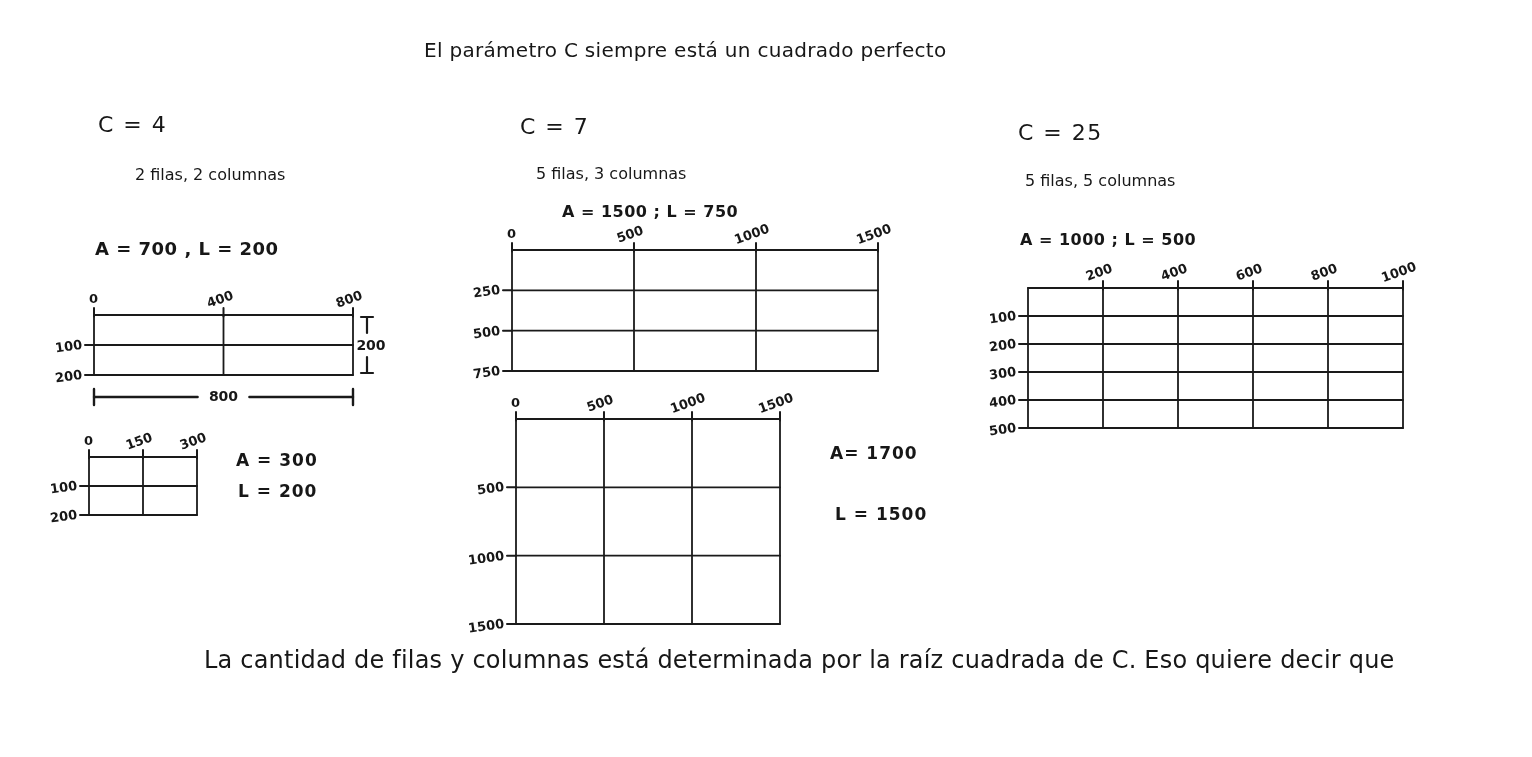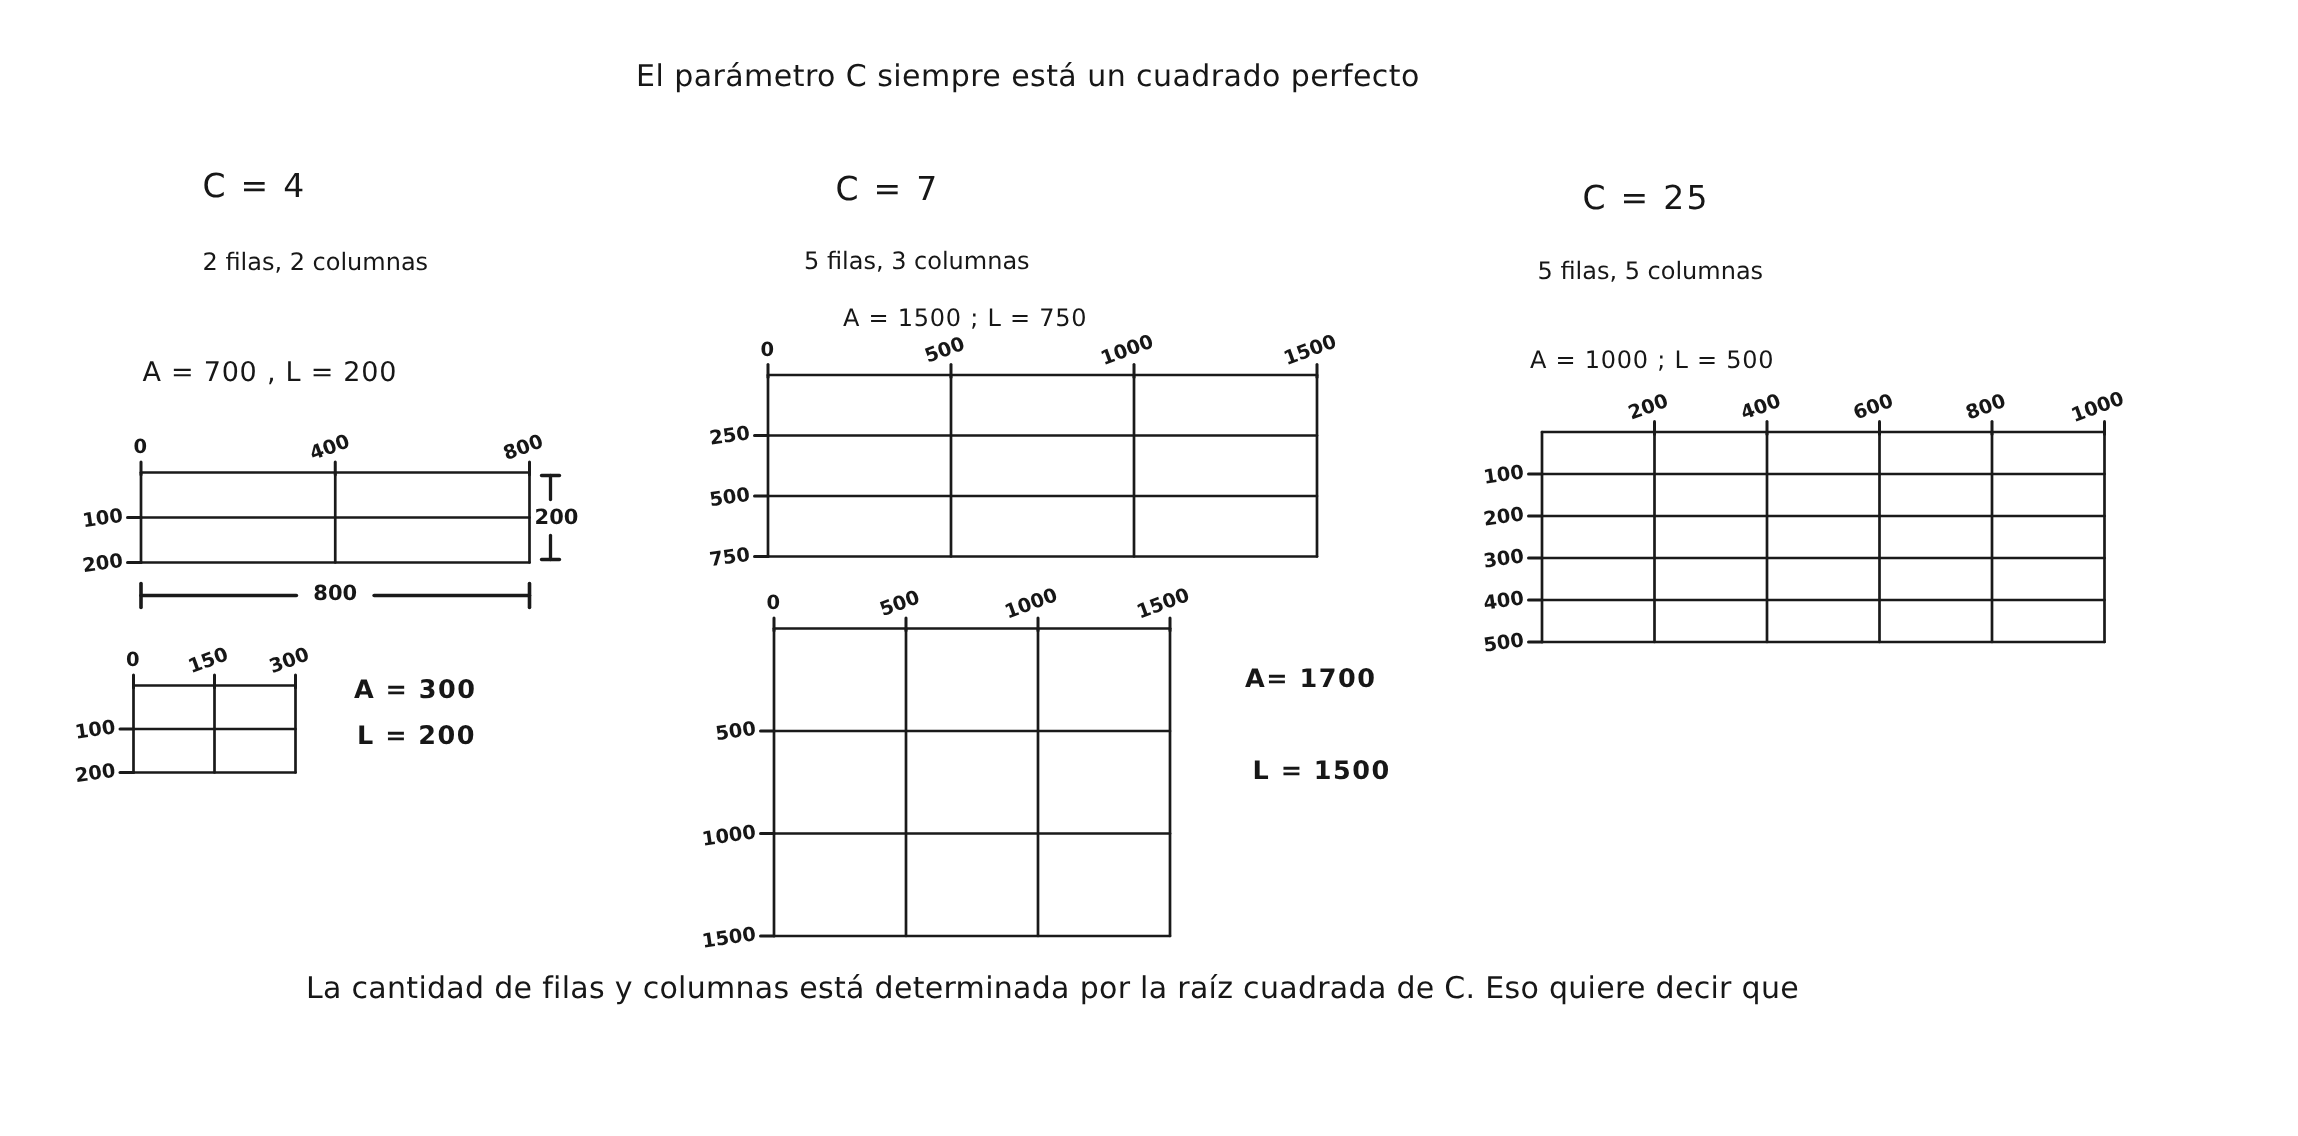--- a/index.html
+++ b/index.html
@@ -6,26 +6,26 @@
   .canvas{
     position:relative;
     width:1532px;height:757px;
     background:#ffffff;
     font-family:"DejaVu Sans",sans-serif;
     color:#171717;
     overflow:hidden;
   }
   .abs{position:absolute;white-space:nowrap;}
   .title{font-size:20px;letter-spacing:.3px;}
-  .c-label{font-size:22px;letter-spacing:1.5px;margin-left:37px;}
+  .c-label{font-size:22px;letter-spacing:1.5px;}
   .rc-label{font-size:16px;}
-  .param-label{font-size:18px;font-weight:normal;letter-spacing:.5px;}
+  .param-label{font-size:18px;font-weight:bold;letter-spacing:.5px;}
   .param-label.mid{font-size:16px;}
   .side-label{font-size:17px;font-weight:bold;letter-spacing:1px;}
-  .footer-line{font-size:20px;letter-spacing:.2px;text-align:right;}
+  .footer-line{font-size:24px;letter-spacing:.2px;text-align:right;}
   .grid{position:absolute;}
   .grid-svg{position:absolute;left:0;top:0;width:100%;height:100%;overflow:visible;}
   .tick-x{
     position:absolute;font-size:13px;font-weight:bold;
     transform-origin:50% 100%;
   }
   .tick-y{
     position:absolute;font-size:13px;font-weight:bold;
     transform-origin:100% 50%;
   }

